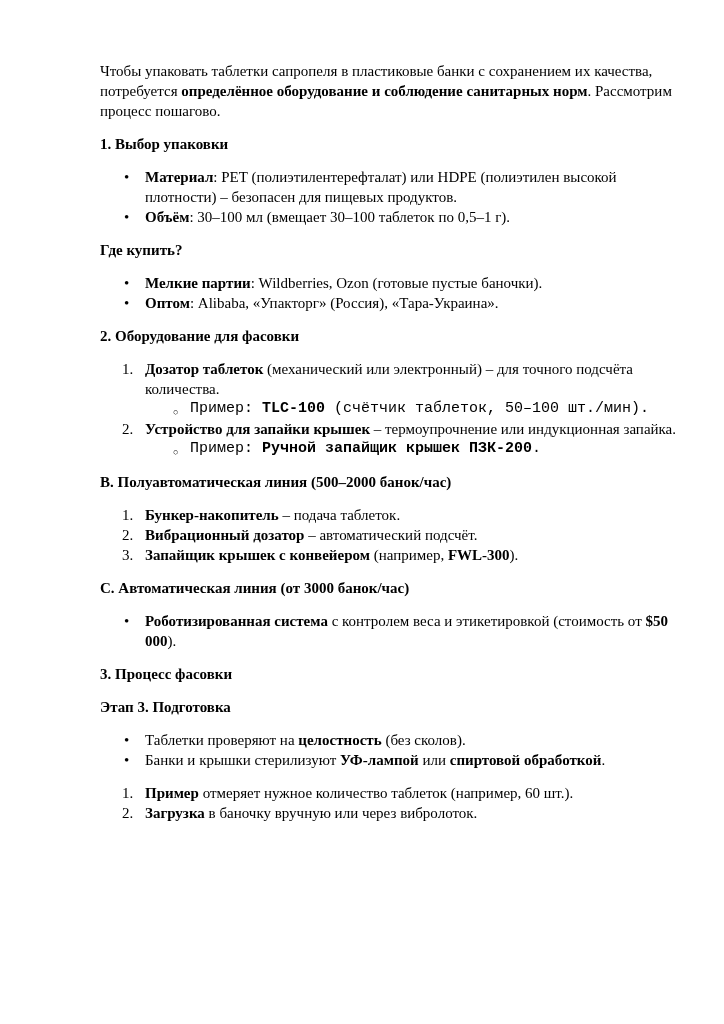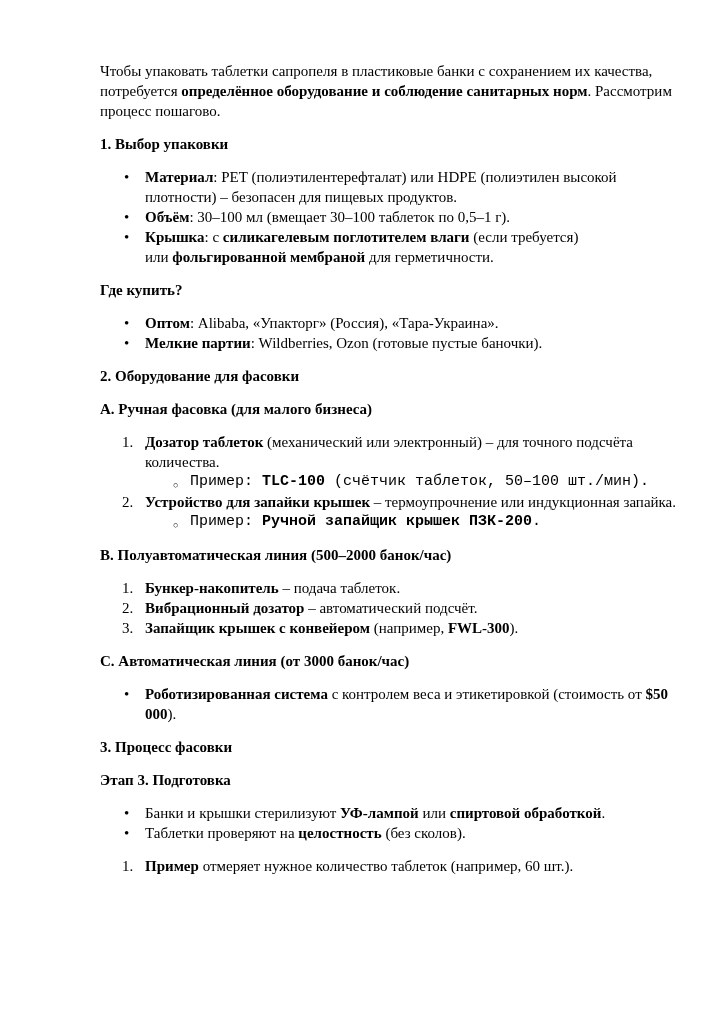--- a/index.html
+++ b/index.html
@@ -66,29 +66,27 @@
 </head>
 <body>
 
 <div class="page">
   <div class="content">
       <p class="paragraph"><span>Чтобы упаковать таблетки сапропеля в пластиковые банки с сохранением их качества, потребуется </span><b>определённое оборудование и соблюдение санитарных норм</b><span>. Рассмотрим процесс пошагово.</span></p>
       <p class="heading"><b>1. Выбор упаковки</b></p>
       <ul>
         <li><b>Материал</b><span>: PET (полиэтилентерефталат) или HDPE (полиэтилен высокой плотности) – безопасен для пищевых продуктов.</span></li>
         <li><b>Объём</b><span>: 30–100 мл (вмещает 30–100 таблеток по 0,5–1 г).</span></li>
-        <li><b>Крышка</b><span>: с </span><b>силикагелевым поглотителем влаги</b><span> (если требуется)</span><br><span>или </span><b>фольгированной мембраной</b><span> для герметичности.</span></li>
       </ul>
       <p class="heading"><b>Где купить?</b></p>
       <ul>
+        <li><b>Мелкие партии</b><span>: Wildberries, Ozon (готовые пустые баночки).</span></li>
         <li><b>Оптом</b><span>: Alibaba, «Упакторг» (Россия), «Тара-Украина».</span></li>
-        <li><b>Мелкие партии</b><span>: Wildberries, Ozon (готовые пустые баночки).</span></li>
       </ul>
       <p class="heading"><b>2. Оборудование для фасовки</b></p>
-      <p class="heading"><b>А. Ручная фасовка (для малого бизнеса)</b></p>
       <ol>
         <li><b>Дозатор таблеток</b><span> (механический или электронный) – для точного подсчёта количества.</span><ul class="sub">
             <li><span>Пример: </span><b>TLC-100</b><span> (счётчик таблеток, 50–100 шт./мин).</span></li>
           </ul></li>
         <li><b>Устройство для запайки крышек</b><span> – термоупрочнение или индукционная запайка.</span><ul class="sub">
             <li><span>Пример: </span><b>Ручной запайщик крышек ПЗК-200</b><span>.</span></li>
           </ul></li>
       </ol>
       <p class="heading"><b>B. Полуавтоматическая линия (500–2000 банок/час)</b></p>
       <ol>
@@ -96,21 +94,21 @@
         <li><b>Вибрационный дозатор</b><span> – автоматический подсчёт.</span></li>
         <li><b>Запайщик крышек с конвейером</b><span> (например, </span><b>FWL-300</b><span>).</span></li>
       </ol>
       <p class="heading"><b>C. Автоматическая линия (от 3000 банок/час)</b></p>
       <ul>
         <li><b>Роботизированная система</b><span> с контролем веса и этикетировкой (стоимость от </span><b>$50 000</b><span>).</span></li>
       </ul>
       <p class="heading"><b>3. Процесс фасовки</b></p>
       <p class="heading"><b>Этап 3. Подготовка</b></p>
       <ul>
+        <li><span>Таблетки проверяют на </span><b>целостность</b><span> (без сколов).</span></li>
         <li><span>Банки и крышки стерилизуют </span><b>УФ-лампой</b><span> или </span><b>спиртовой обработкой</b><span>.</span></li>
-        <li><span>Таблетки проверяют на </span><b>целостность</b><span> (без сколов).</span></li>
       </ul>
       <ol>
         <li><b>Пример</b><span> отмеряет нужное количество таблеток (например, 60 шт.).</span></li>
         <li><b>Загрузка</b><span> в баночку вручную или через вибролоток.</span></li>
       </ol>
     </div>
 </div>
 
 </body></html>

